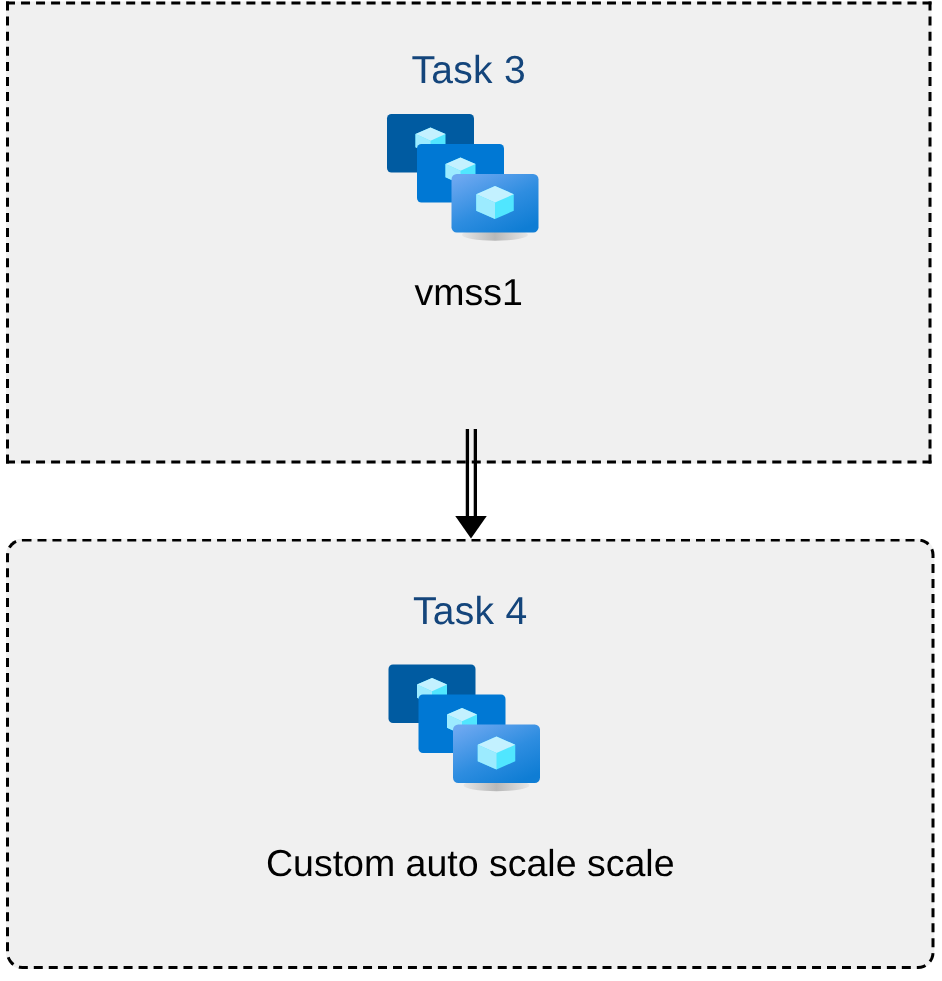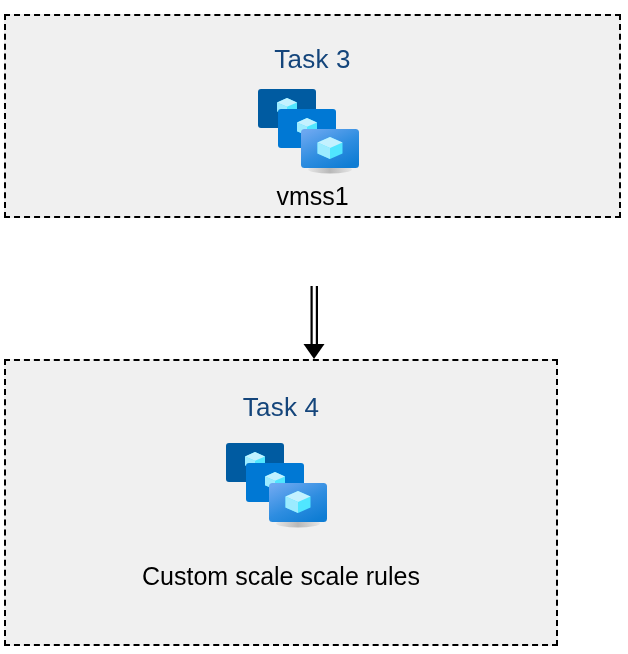--- a/index.html
+++ b/index.html
@@ -27,31 +27,32 @@
     position: absolute;
     box-sizing: border-box;
     background: #f0f0f0;
     border: 2px dashed #000000;
     display: flex;
     flex-direction: column;
     align-items: center;
   }
   #box-task3 {
     left: 4px;
-    top: 14px;
+    top: 1px;
     width: 617px;
-    height: 204px;
+    height: 308px;
     padding-top: 28px;
   }
   #box-task4 {
     left: 4px;
     top: 359px;
-    width: 554px;
+    width: 619px;
     height: 287px;
     padding-top: 31px;
+    border-radius: 11px;
   }
 
   .task-title {
     color: #14457b;
     font-size: 26px;
     line-height: 30px;
     font-weight: 400;
     letter-spacing: 0.2px;
     white-space: nowrap;
   }
@@ -65,21 +66,21 @@
     white-space: nowrap;
   }
 
   .icon-wrap {
     display: block;
     line-height: 0;
   }
   #box-task3 .icon-wrap { margin-top: 11px; }
   #box-task4 .icon-wrap { margin-top: 17px; }
 
-  #box-task3 .caption-block { margin-top: 0; }
+  #box-task3 .caption-block { margin-top: 12px; }
   #box-task4 .caption-block { margin-top: 26px; }
 
   
   .connector {
     position: absolute;
     left: 296px;
     top: 286px;
     width: 36px;
     height: 74px;
     line-height: 0;
@@ -198,17 +199,17 @@
         <rect x="47" y="44" width="58" height="39" rx="3.5" fill="url(#frontMon4)"></rect>
         <g>
           <path d="M76 52 L88.5 57.5 L88.5 68.5 L76 74 L63.5 68.5 L63.5 57.5 Z" fill="#50e6ff"></path>
           <path d="M76 52 L88.5 57.5 L76 63 L63.5 57.5 Z" fill="#c3f1ff"></path>
           <path d="M63.5 57.5 L76 63 L76 74 L63.5 68.5 Z" fill="#9cebff"></path>
         </g>
       </svg>
     </div>
 
     <div class="caption-block">
-      <div class="task-caption">Custom scale scale rules</div>
+      <div class="task-caption">Custom auto scale scale</div>
     </div>
   </div>
 
 </div>
 
 </body></html>

